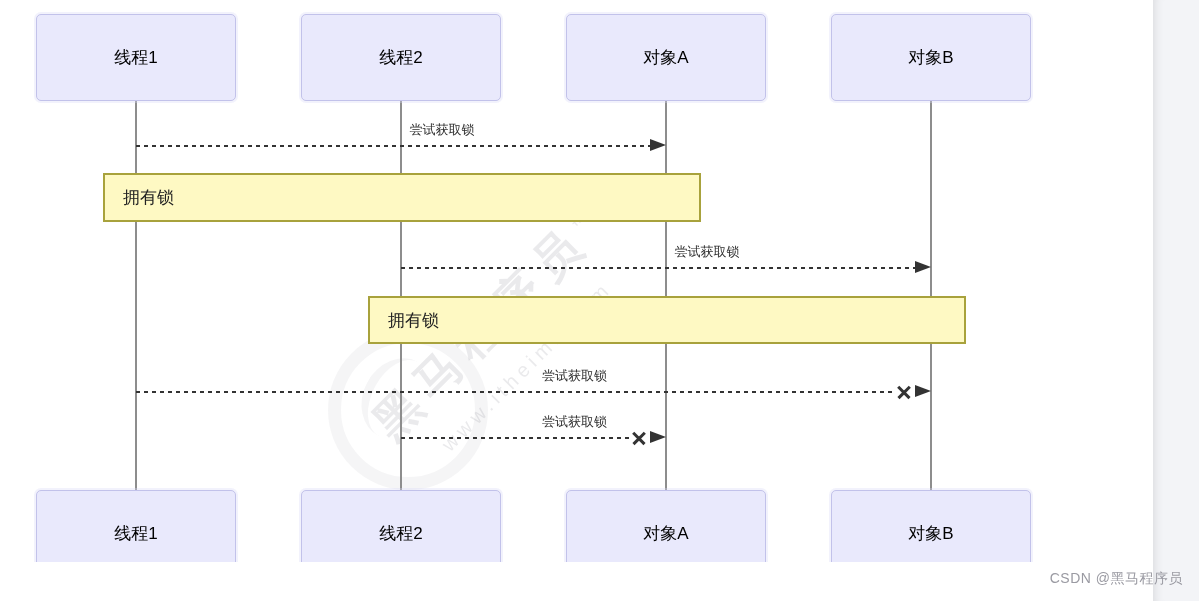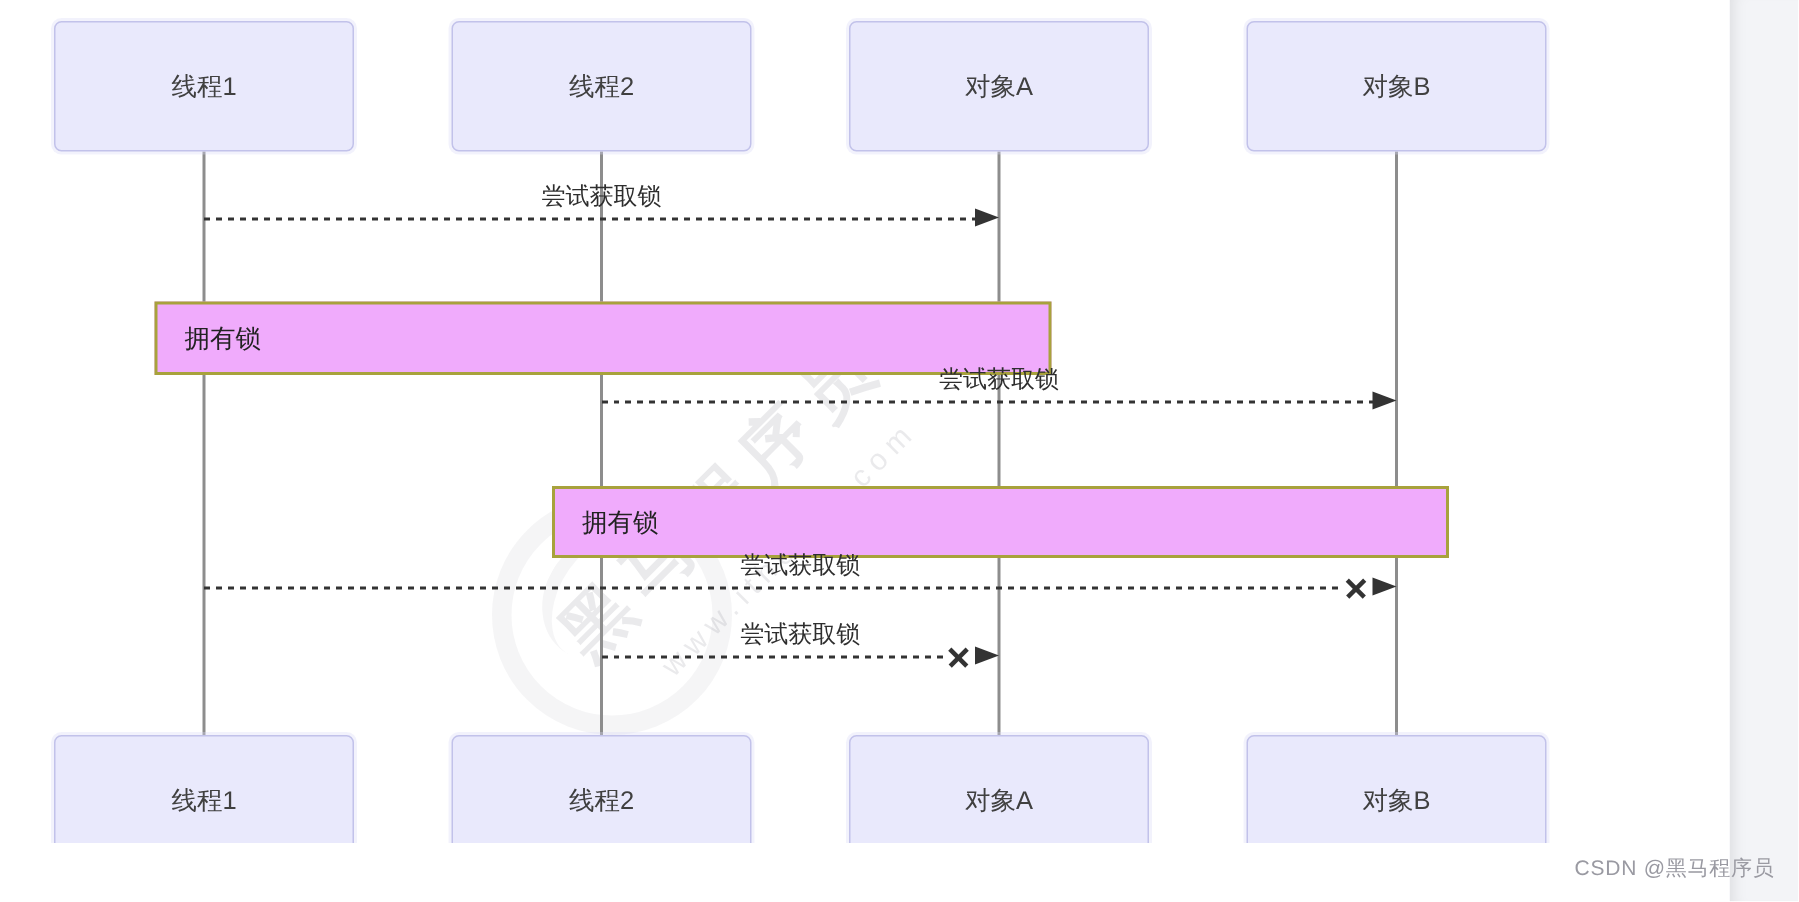--- a/index.html
+++ b/index.html
@@ -21,41 +21,41 @@
   .wm-url{font-size:20px;letter-spacing:5px;margin-top:14px;white-space:nowrap;}
   .wm-circle{position:absolute;left:328px;top:330px;width:134px;height:134px;border-radius:50%;
              border:13px solid rgba(110,110,125,0.07);pointer-events:none;}
   .wm-circle::before{content:"";position:absolute;left:22px;top:14px;width:62px;height:84px;
              border-left:9px solid rgba(110,110,125,0.065);border-radius:50%;transform:rotate(28deg);}
 
   
   .actor{position:absolute;width:200px;height:87px;box-sizing:border-box;
          background:#e9e9fc;border:1px solid #c2c2ea;border-radius:5px;
          display:flex;align-items:center;justify-content:center;
-         font-size:17px;color:#404040;box-shadow:0 0 0 2px rgba(218,218,245,0.35);}
+         font-size:17px;color:#000000;box-shadow:0 0 0 2px rgba(218,218,245,0.35);}
 
   
   .lifeline{position:absolute;width:2px;top:101px;height:389px;background:#8d8d8d;}
 
   
-  .msg-label{position:absolute;height:22px;text-align:center;font-size:16px;color:#2e2e2e;}
+  .msg-label{position:absolute;height:22px;text-align:center;font-size:13px;color:#2e2e2e;margin-left:41px;}
   .msg{position:absolute;height:0;}
   .dash{position:absolute;left:0;right:14px;top:-1px;height:2px;
         background:repeating-linear-gradient(90deg,#333 0 4px,transparent 4px 8px);}
   .msg.failed .dash{right:36px;}
   .head{position:absolute;right:0;top:-7px;width:0;height:0;
         border-left:16px solid #333;border-top:6px solid transparent;border-bottom:6px solid transparent;}
   .cross{position:absolute;right:19px;top:-8px;width:16px;height:16px;}
   .cross::before,.cross::after{content:"";position:absolute;left:0;top:7px;width:16px;height:2.6px;background:#333;}
   .cross::before{transform:rotate(45deg);}
   .cross::after{transform:rotate(-45deg);}
 
   
-  .note{position:absolute;box-sizing:border-box;background:#f0abfc;border:2px solid #a8a23c;
-        display:flex;align-items:center;padding-left:18px;font-size:17px;color:#222;margin-top:28px;}
+  .note{position:absolute;box-sizing:border-box;background:#fef9c3;border:2px solid #a8a23c;
+        display:flex;align-items:center;padding-left:18px;font-size:17px;color:#222;}
 
   
   .credit{position:absolute;right:16px;top:570px;font-size:14px;color:#9a9aa2;letter-spacing:0.5px;z-index:5;}
 </style>
 </head>
 <body>
 
 <div class="canvas">
 
   <div class="gutter"></div>

